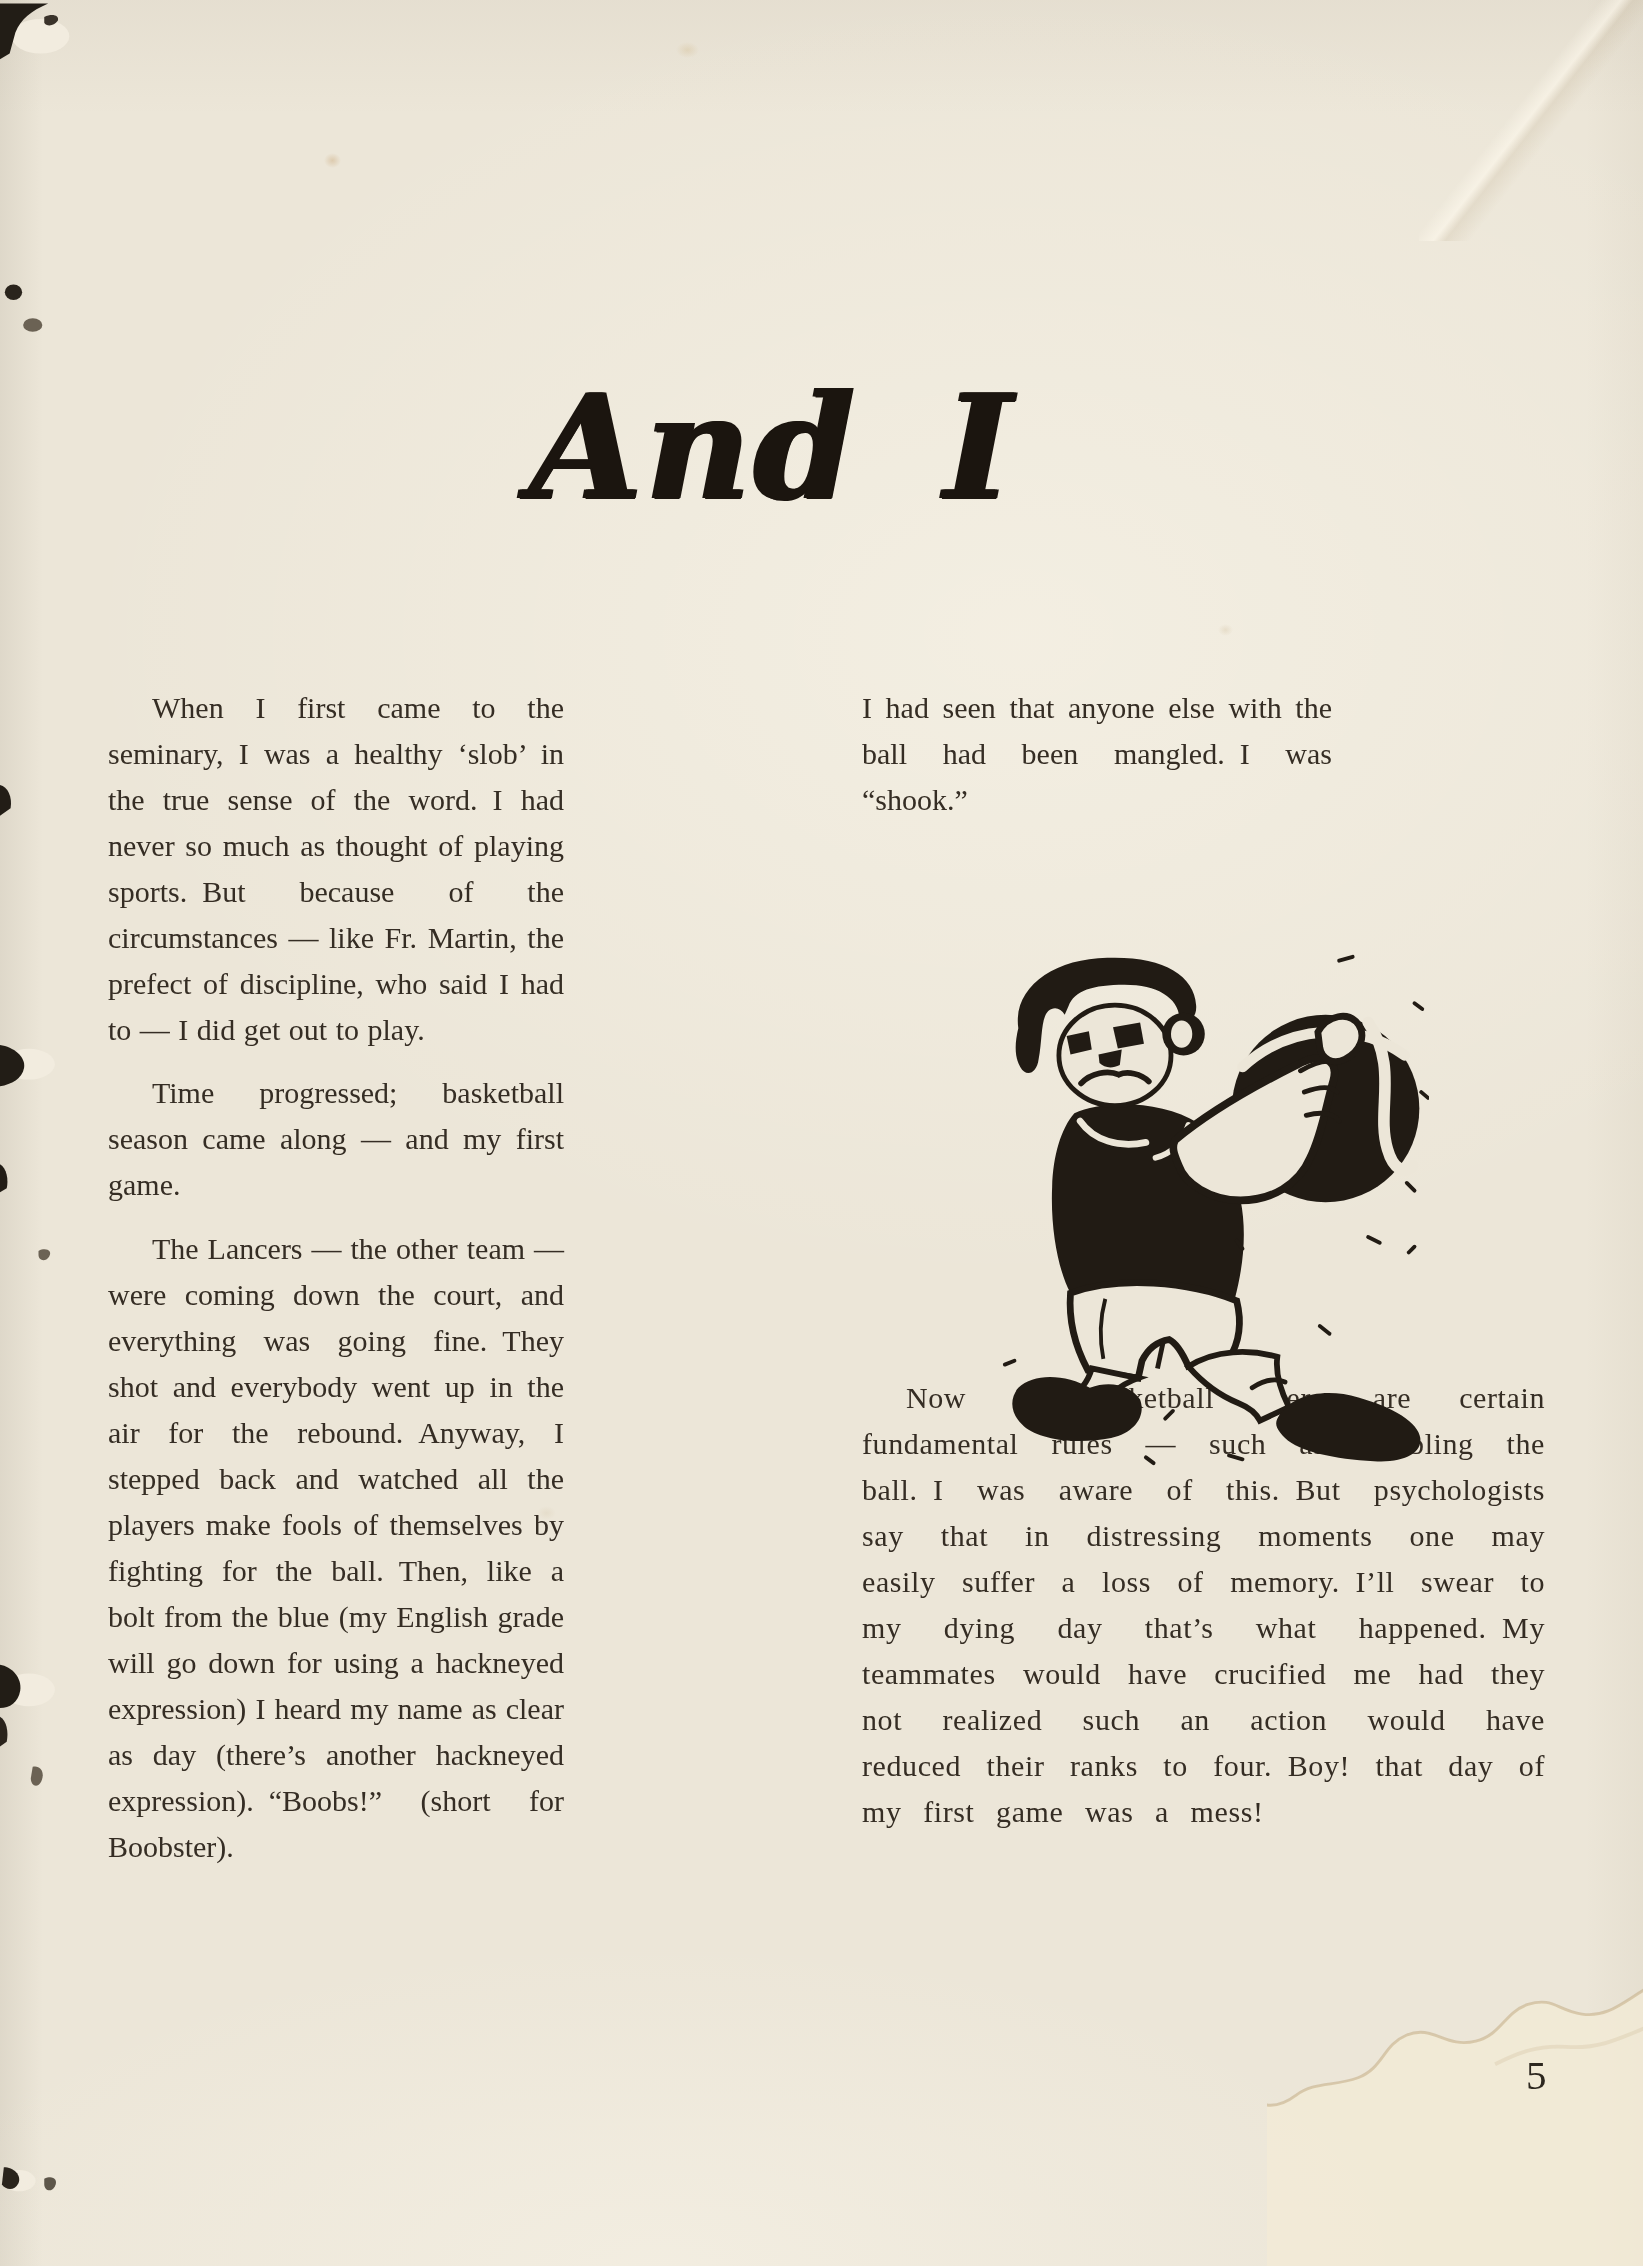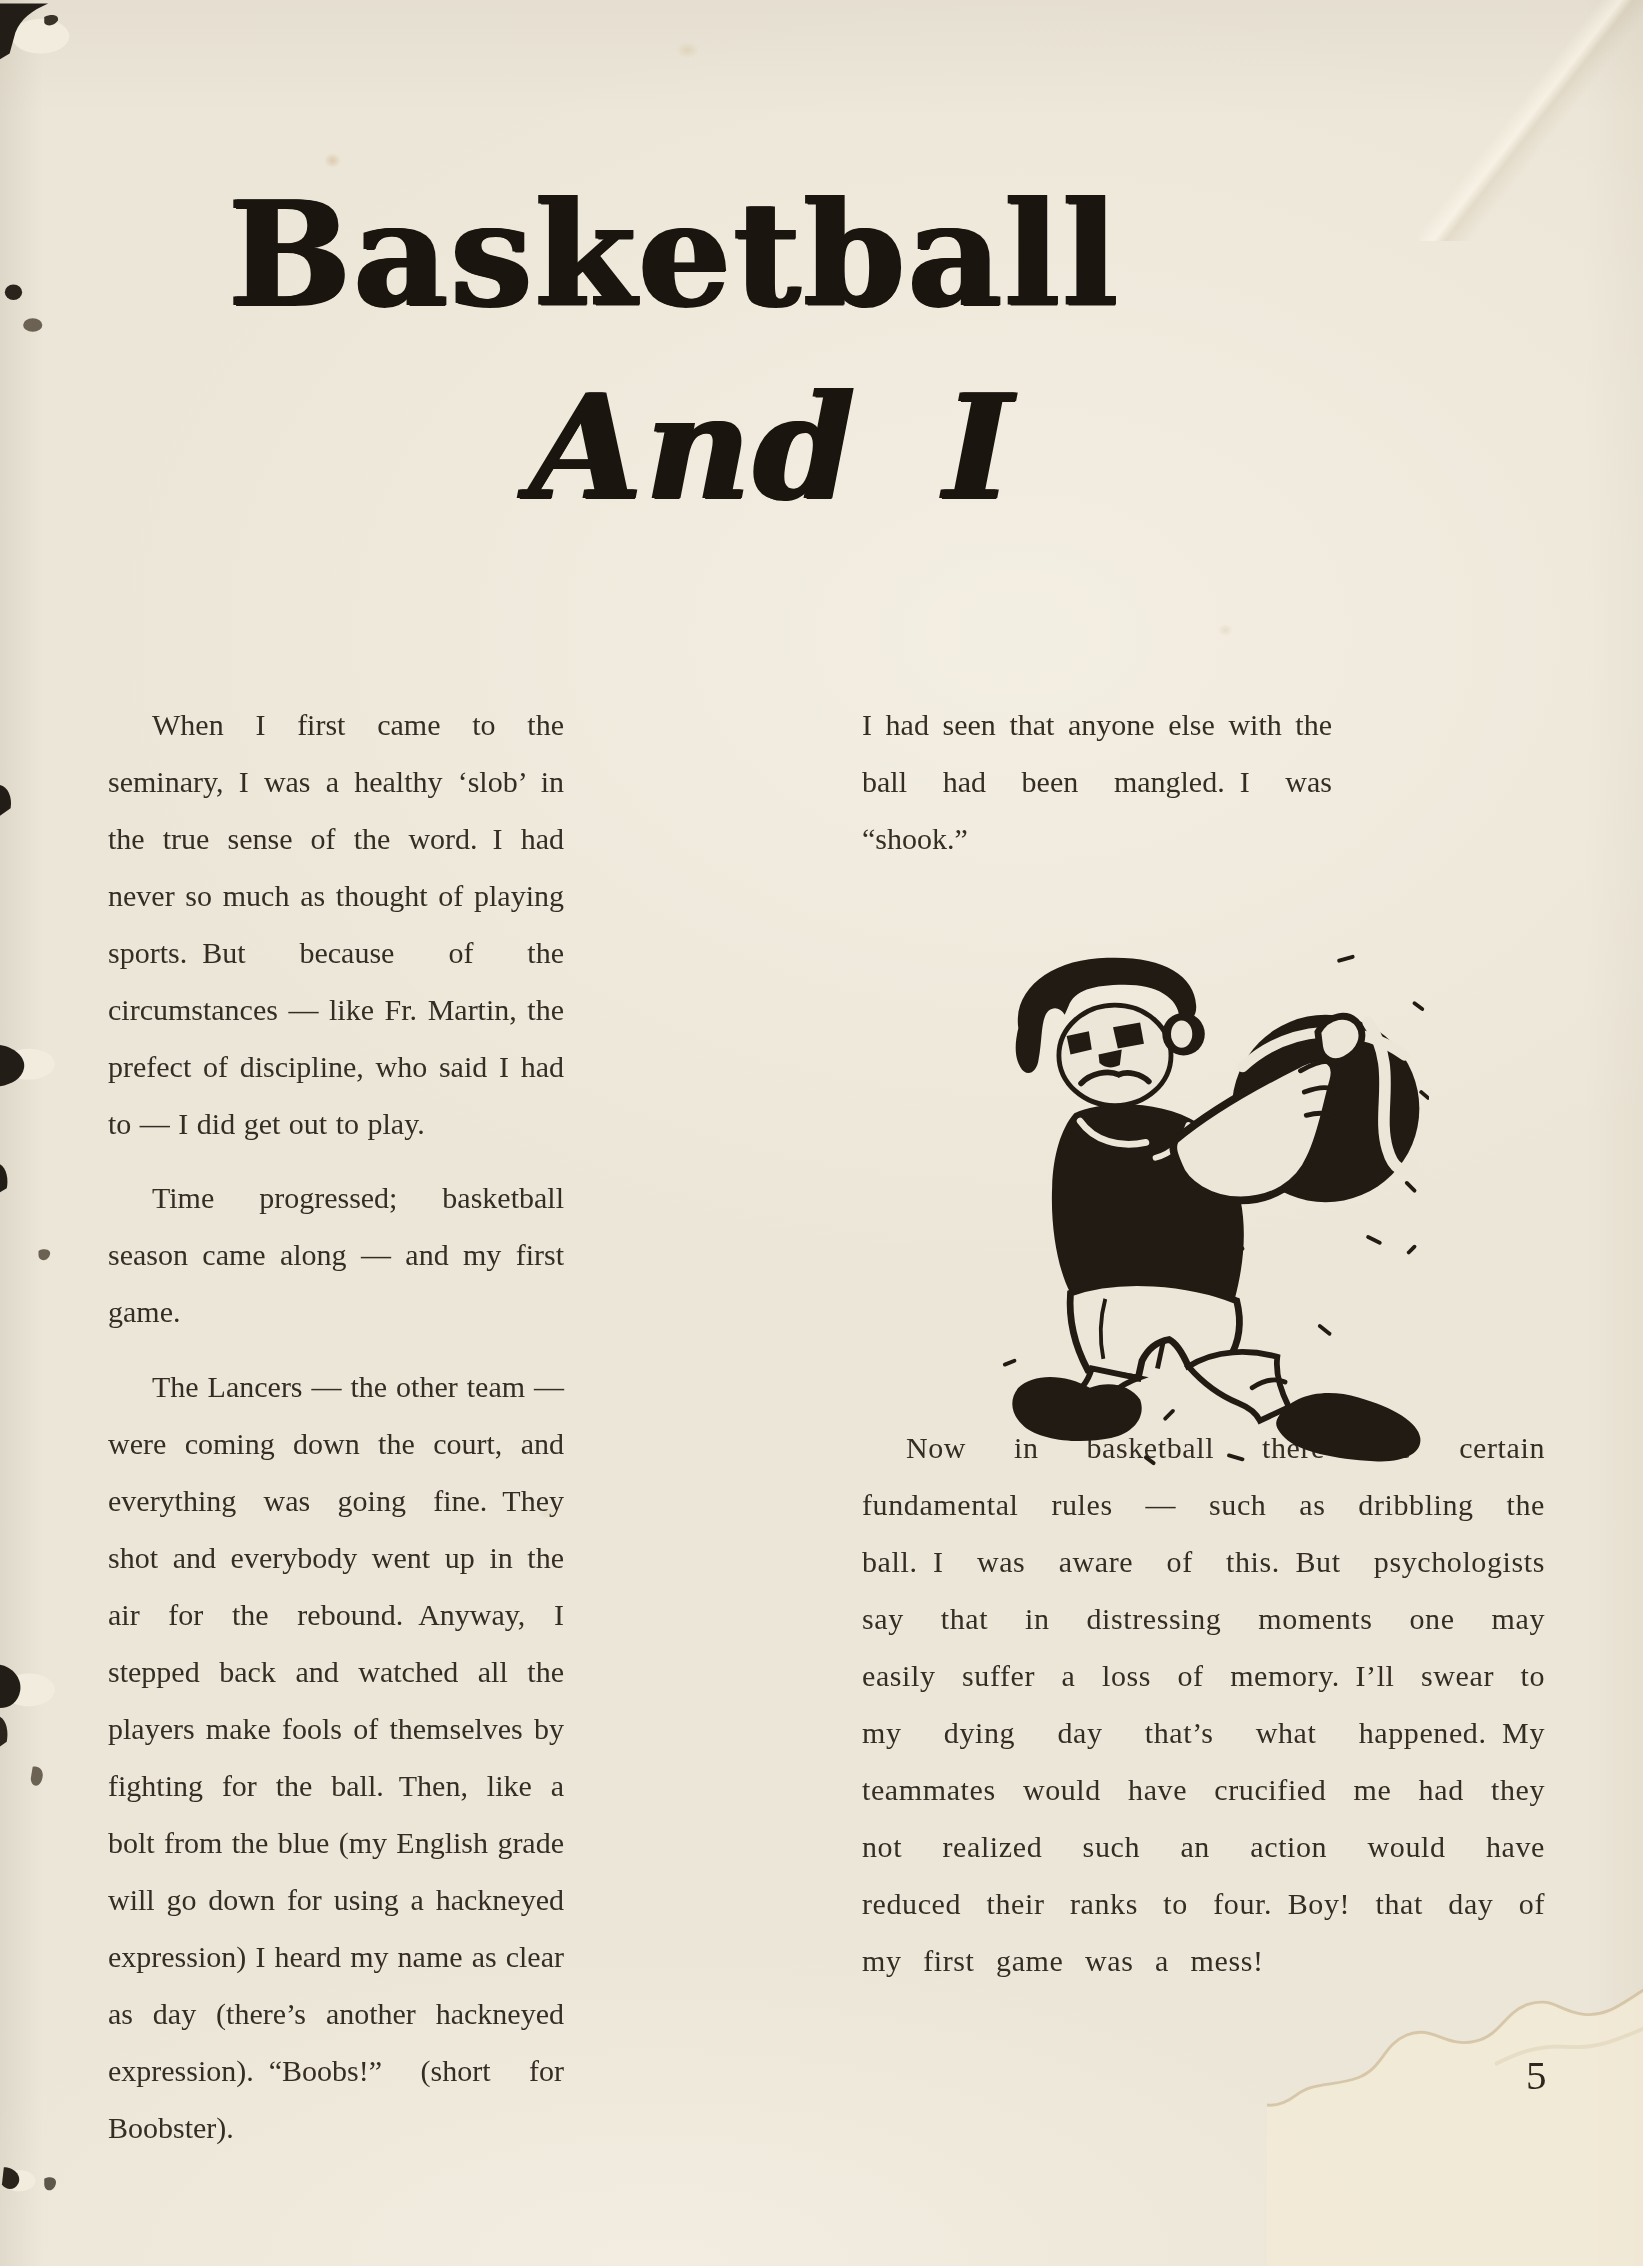--- a/index.html
+++ b/index.html
@@ -16,21 +16,21 @@
     color:#352d24;
   }
   .title{
     position:absolute;margin:0;font-family:"DejaVu Serif", serif;font-weight:700;
     font-size:145px;line-height:145px;color:#1b150f;text-align:center;
     letter-spacing:2.9px;
     text-shadow:1.9px 0 0 #1b150f,-1.9px 0 0 #1b150f,1px 1px 0 #1b150f;
   }
   .title.l1{left:95px;top:182px;width:1159px;}
   .title.l2{left:193px;top:375px;width:1159px;word-spacing:33px;font-style:italic;}
-  .col{position:absolute;top:685px;font-size:30px;line-height:57px;margin-top:11px;}
+  .col{position:absolute;top:685px;font-size:30px;line-height:46px;}
   .col.left{left:108px;width:456px;}
   .col.right{left:862px;width:683px;}
   .para{
     margin:0 0 17.4px 0;text-align:justify;text-indent:44px;
     hyphens:none;-webkit-hyphens:none;word-spacing:1px;
   }
   .para.no-indent{text-indent:0;}
   .para.narrow{width:470px;}
   .para.push{word-spacing:5.8px;}
   .para.loose{word-spacing:13.5px;letter-spacing:0.6px;}
@@ -79,21 +79,20 @@
     <path d="M 392,30 C 368,44 352,60 326,56 C 300,52 296,38 270,46 C 246,54 242,78 216,84 C 184,92 172,66 144,78 C 120,88 120,112 94,122 C 70,131 48,126 30,140 C 18,149 8,152 -2,150" stroke="rgba(186,160,116,0.45)" stroke-width="3" fill="none"></path>
     <path d="M 392,70 C 360,84 340,92 310,90 C 280,88 260,96 236,108" stroke="rgba(196,172,130,0.22)" stroke-width="4" fill="none"></path>
   </svg>
 
   <div class="crease-tr"></div>
   <div class="spot s1"></div>
   <div class="spot s2"></div>
   <div class="spot s3"></div>
   <div class="spot s4"></div>
 
-  <h1 class="title l1">Basketball</h1>
   <h1 class="title l2">And I</h1>
 
   <div class="col left">
     <p class="para">When I first came to the seminary, I was a healthy ‘slob’ in the true sense of the word. I had never so much as thought of playing sports. But because of the circumstances — like Fr. Martin, the prefect of discipline, who said I had to — I did get out to play.</p>
     <p class="para">Time progressed; basketball season came along — and my first game.</p>
     <p class="para">The Lancers — the other team — were coming down the court, and everything was going fine. They shot and everybody went up in the air for the rebound. Anyway, I stepped back and watched all the players make fools of themselves by fighting for the ball. Then, like a bolt from the blue (my English grade will go down for using a hackneyed expression) I heard my name as clear as day (there’s another hackneyed expression). “Boobs!” (short for Boobster).</p>
   </div>
 
   <div class="col right">
     <p class="para no-indent narrow">I had seen that anyone else with the ball had been mangled. I was “shook.”</p>

